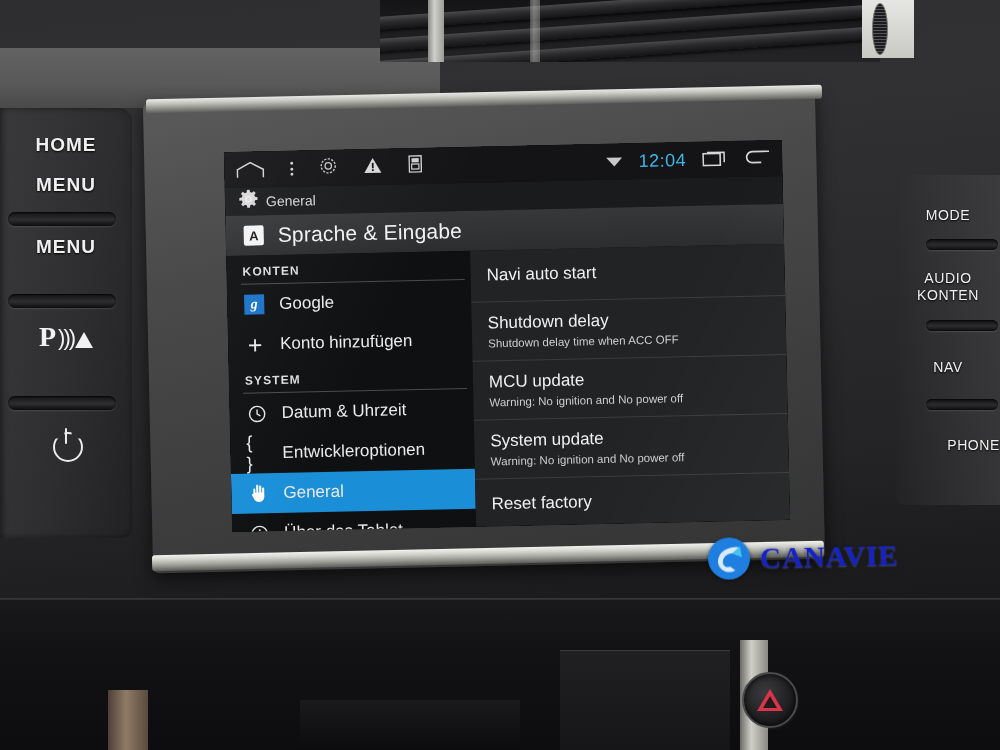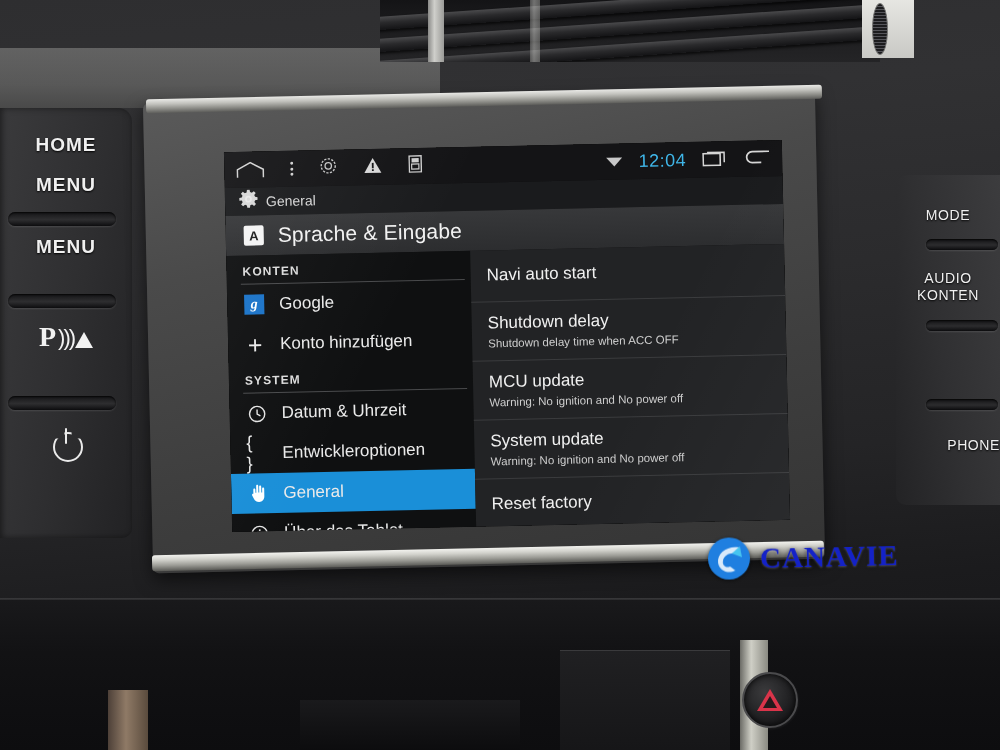--- a/index.html
+++ b/index.html
@@ -347,20 +347,23 @@
     <div class="lbl">MODE</div>
   </div>
   <div class="rrocker" style="top:64px;"></div>
 
   <div class="rbtn" style="top:88px;height:48px;">
     <div class="lbl">AUDIO</div>
     <div class="lbl">KONTEN</div>
   </div>
   <div class="rrocker" style="top:145px;"></div>
 
+  <div class="rbtn" style="top:174px;height:36px;">
+    <div class="lbl">NAV</div>
+  </div>
   <div class="rrocker" style="top:224px;"></div>
 
   <div class="rbtn" style="top:252px;height:36px;align-items:flex-end;">
     <div class="lbl">PHONE</div>
   </div>
 </div>
 
 <div id="bezel"></div>
 <div id="bezel-chrome-top"></div>
 <div id="bezel-chrome-bottom"></div>

